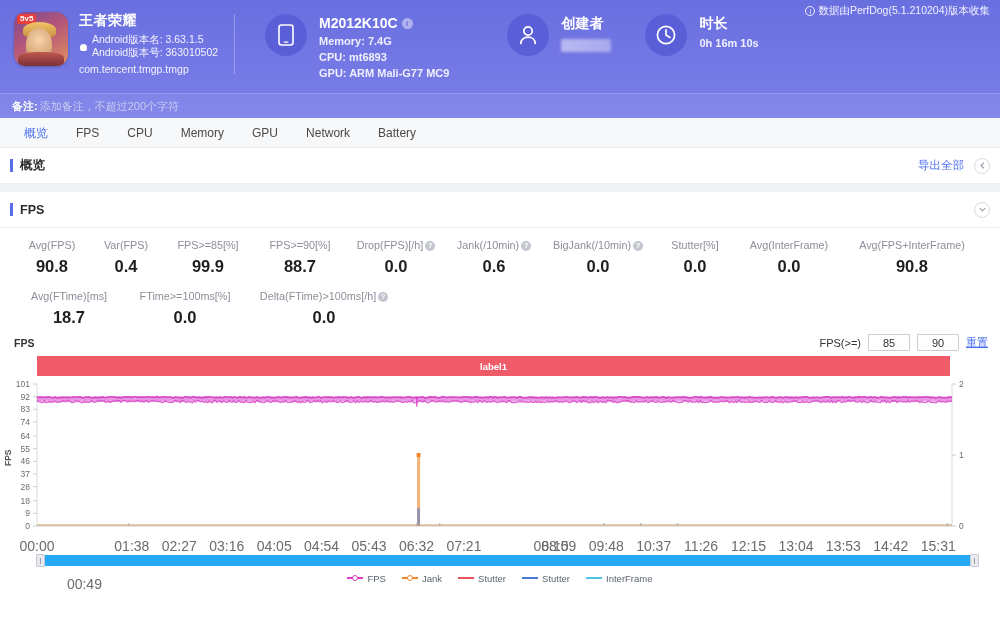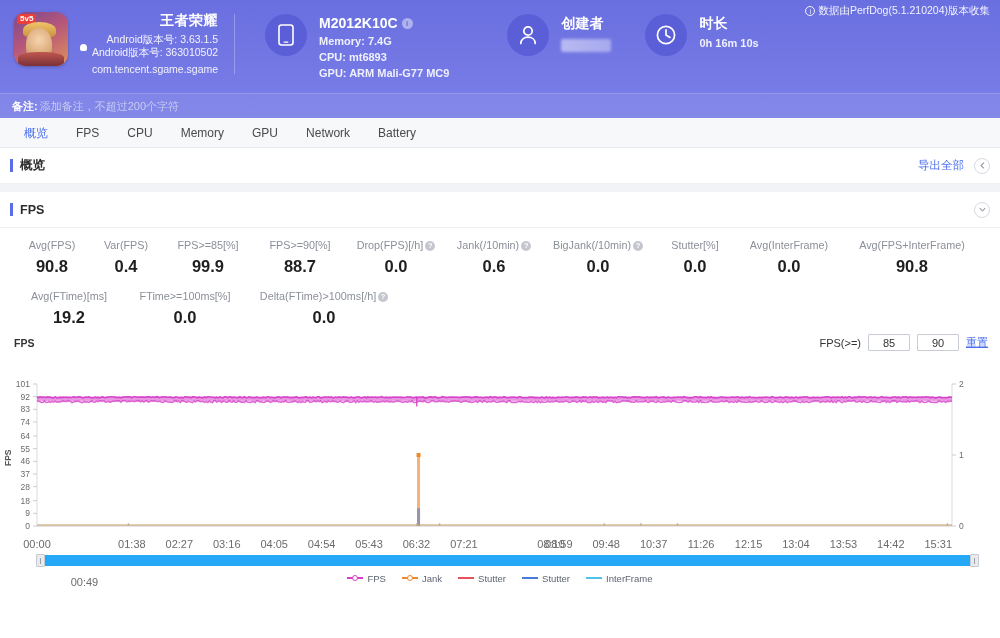--- a/index.html
+++ b/index.html
@@ -13,21 +13,21 @@
 
   
   .header {
     position: relative;
     width: 1000px; height: 118px;
     background: linear-gradient(180deg,#6a6fe0 0%, #7b7fe8 100%);
     color: #fff;
   }
   .hdr-main { position: relative; height: 93px; display: flex; align-items: flex-start; }
 
-  .app-block { display: flex; padding: 12px 0 0 14px; width: 232px; text-align: right; }
+  .app-block { display: flex; padding: 12px 0 0 14px; width: 232px; }
   .app-icon {
     width: 54px; height: 54px; border-radius: 12px;
     background: linear-gradient(150deg,#7a4a8f 0%, #b6567a 45%, #e0915c 100%);
     position: relative; overflow: hidden; flex: 0 0 54px;
     box-shadow: 0 1px 3px rgba(0,0,0,.25);
   }
   .app-icon .badge {
     position: absolute; top: 2px; left: 3px;
     background: #e8413c; color: #fff; font-size: 8px; font-weight: bold;
     padding: 0 3px; border-radius: 2px; line-height: 10px;
@@ -180,21 +180,21 @@
   .plot-svg { display: block; }
 
   .axis-title {
     position: absolute; font-size: 8.5px; color: #555; font-weight: bold;
   }
   .axis-title.left { left: 3px; top: 88px; transform: rotate(-90deg); transform-origin: left top; }
   .axis-title.right { right: 1px; top: 100px; transform: rotate(-90deg); transform-origin: right top; }
 
   .xaxis { position: relative; height: 14px; }
   .xtick {
-    position: absolute; font-size: 11px; color: #6b6b6b; top: 0;
+    position: absolute; font-size: 14px; color: #6b6b6b; top: 0;
     transform: translateX(-50%); white-space: nowrap;
   }
 
   
   .hscroll {
     position: relative; margin: 3px 22px 0 37px; height: 11px;
     background: #eef0f3; border-radius: 1px;
   }
   .hscroll .track { position:absolute; left:0; right:0; top:0; bottom:0; background:#25a8f5; border-radius:1px; }
   .hscroll .handle {
@@ -230,25 +230,25 @@
         <span class="badge">5v5</span>
         <span class="hair"></span>
           <span class="face"></span>
           <span class="armor"></span>
       </div>
       <div class="app-text">
         <div class="app-name">王者荣耀</div>
         <div class="app-row">
           <span class="android-dot"></span>
           <div>
-            <div class="app-line">Android版本号: 3.63.1.5</div>
+            <div class="app-line">Android版本名: 3.63.1.5</div>
             <div class="app-line">Android版本号: 363010502</div>
           </div>
         </div>
-        <div class="app-pkg">com.tencent.sgame.sgame</div>
+        <div class="app-pkg">com.tencent.tmgp.tmgp</div>
       </div>
     </div>
 
     <div class="hdr-sep"></div>
 
     <div class="info-block" style="margin-left:30px;">
       <div class="info-circle">
         <svg width="16" height="22" viewBox="0 0 16 22">
           <rect x="1" y="1" width="14" height="20" rx="2.5" fill="none" stroke="#fff" stroke-width="1.6"></rect>
           <rect x="5.5" y="17.4" width="5" height="1.4" rx=".7" fill="#fff"></rect>
@@ -404,21 +404,21 @@
           <span>Avg(FPS+InterFrame)</span>
         </div>
         <div class="m-value">90.8</div>
       </div>
     </div>
   <div class="mrow r2" id="mrow2">
       <div class="metric" style="width: 110px;">
         <div class="m-label">
           <span>Avg(FTime)[ms]</span>
         </div>
-        <div class="m-value">19.2</div>
+        <div class="m-value">18.7</div>
       </div>
       <div class="metric" style="width: 122px;">
         <div class="m-label">
           <span>FTime&gt;=100ms[%]</span>
         </div>
         <div class="m-value">0.0</div>
       </div>
       <div class="metric" style="width: 156px;">
         <div class="m-label">
           <span>Delta(FTime)&gt;100ms[/h]</span>
@@ -434,20 +434,21 @@
   <div class="chart-topbar">
     <span class="chart-fps-label">FPS</span>
     <div class="fps-ctrl">
       <span>FPS(&gt;=)</span>
       <input class="fps-input" value="85" style="">
       <input class="fps-input" value="90" style="">
       <span class="reset-link">重置</span>
     </div>
   </div>
 
+  <div class="label-bar">label1</div>
 
   <div class="plot-area">
     <span class="axis-title left">FPS</span>
     <span class="axis-title right">Jank</span>
     <svg class="plot-svg" id="plot" width="1000" height="160" viewBox="0 0 1000 160">
         <line x1="37" y1="6" x2="37" y2="148" stroke="#d8dbe0" stroke-width="1"></line>
         <line x1="952" y1="6" x2="952" y2="148" stroke="#d8dbe0" stroke-width="1"></line>
         <line x1="37" y1="148" x2="952" y2="148" stroke="#c9ccd2" stroke-width="1"></line>
         <line x1="33" y1="148" x2="37" y2="148" stroke="#c9ccd2" stroke-width="1"></line>
         <text x="30" y="151" text-anchor="end" font-size="8.5" fill="#6b6b6b" font-family="&quot;Liberation Sans&quot;, sans-serif">0</text>

